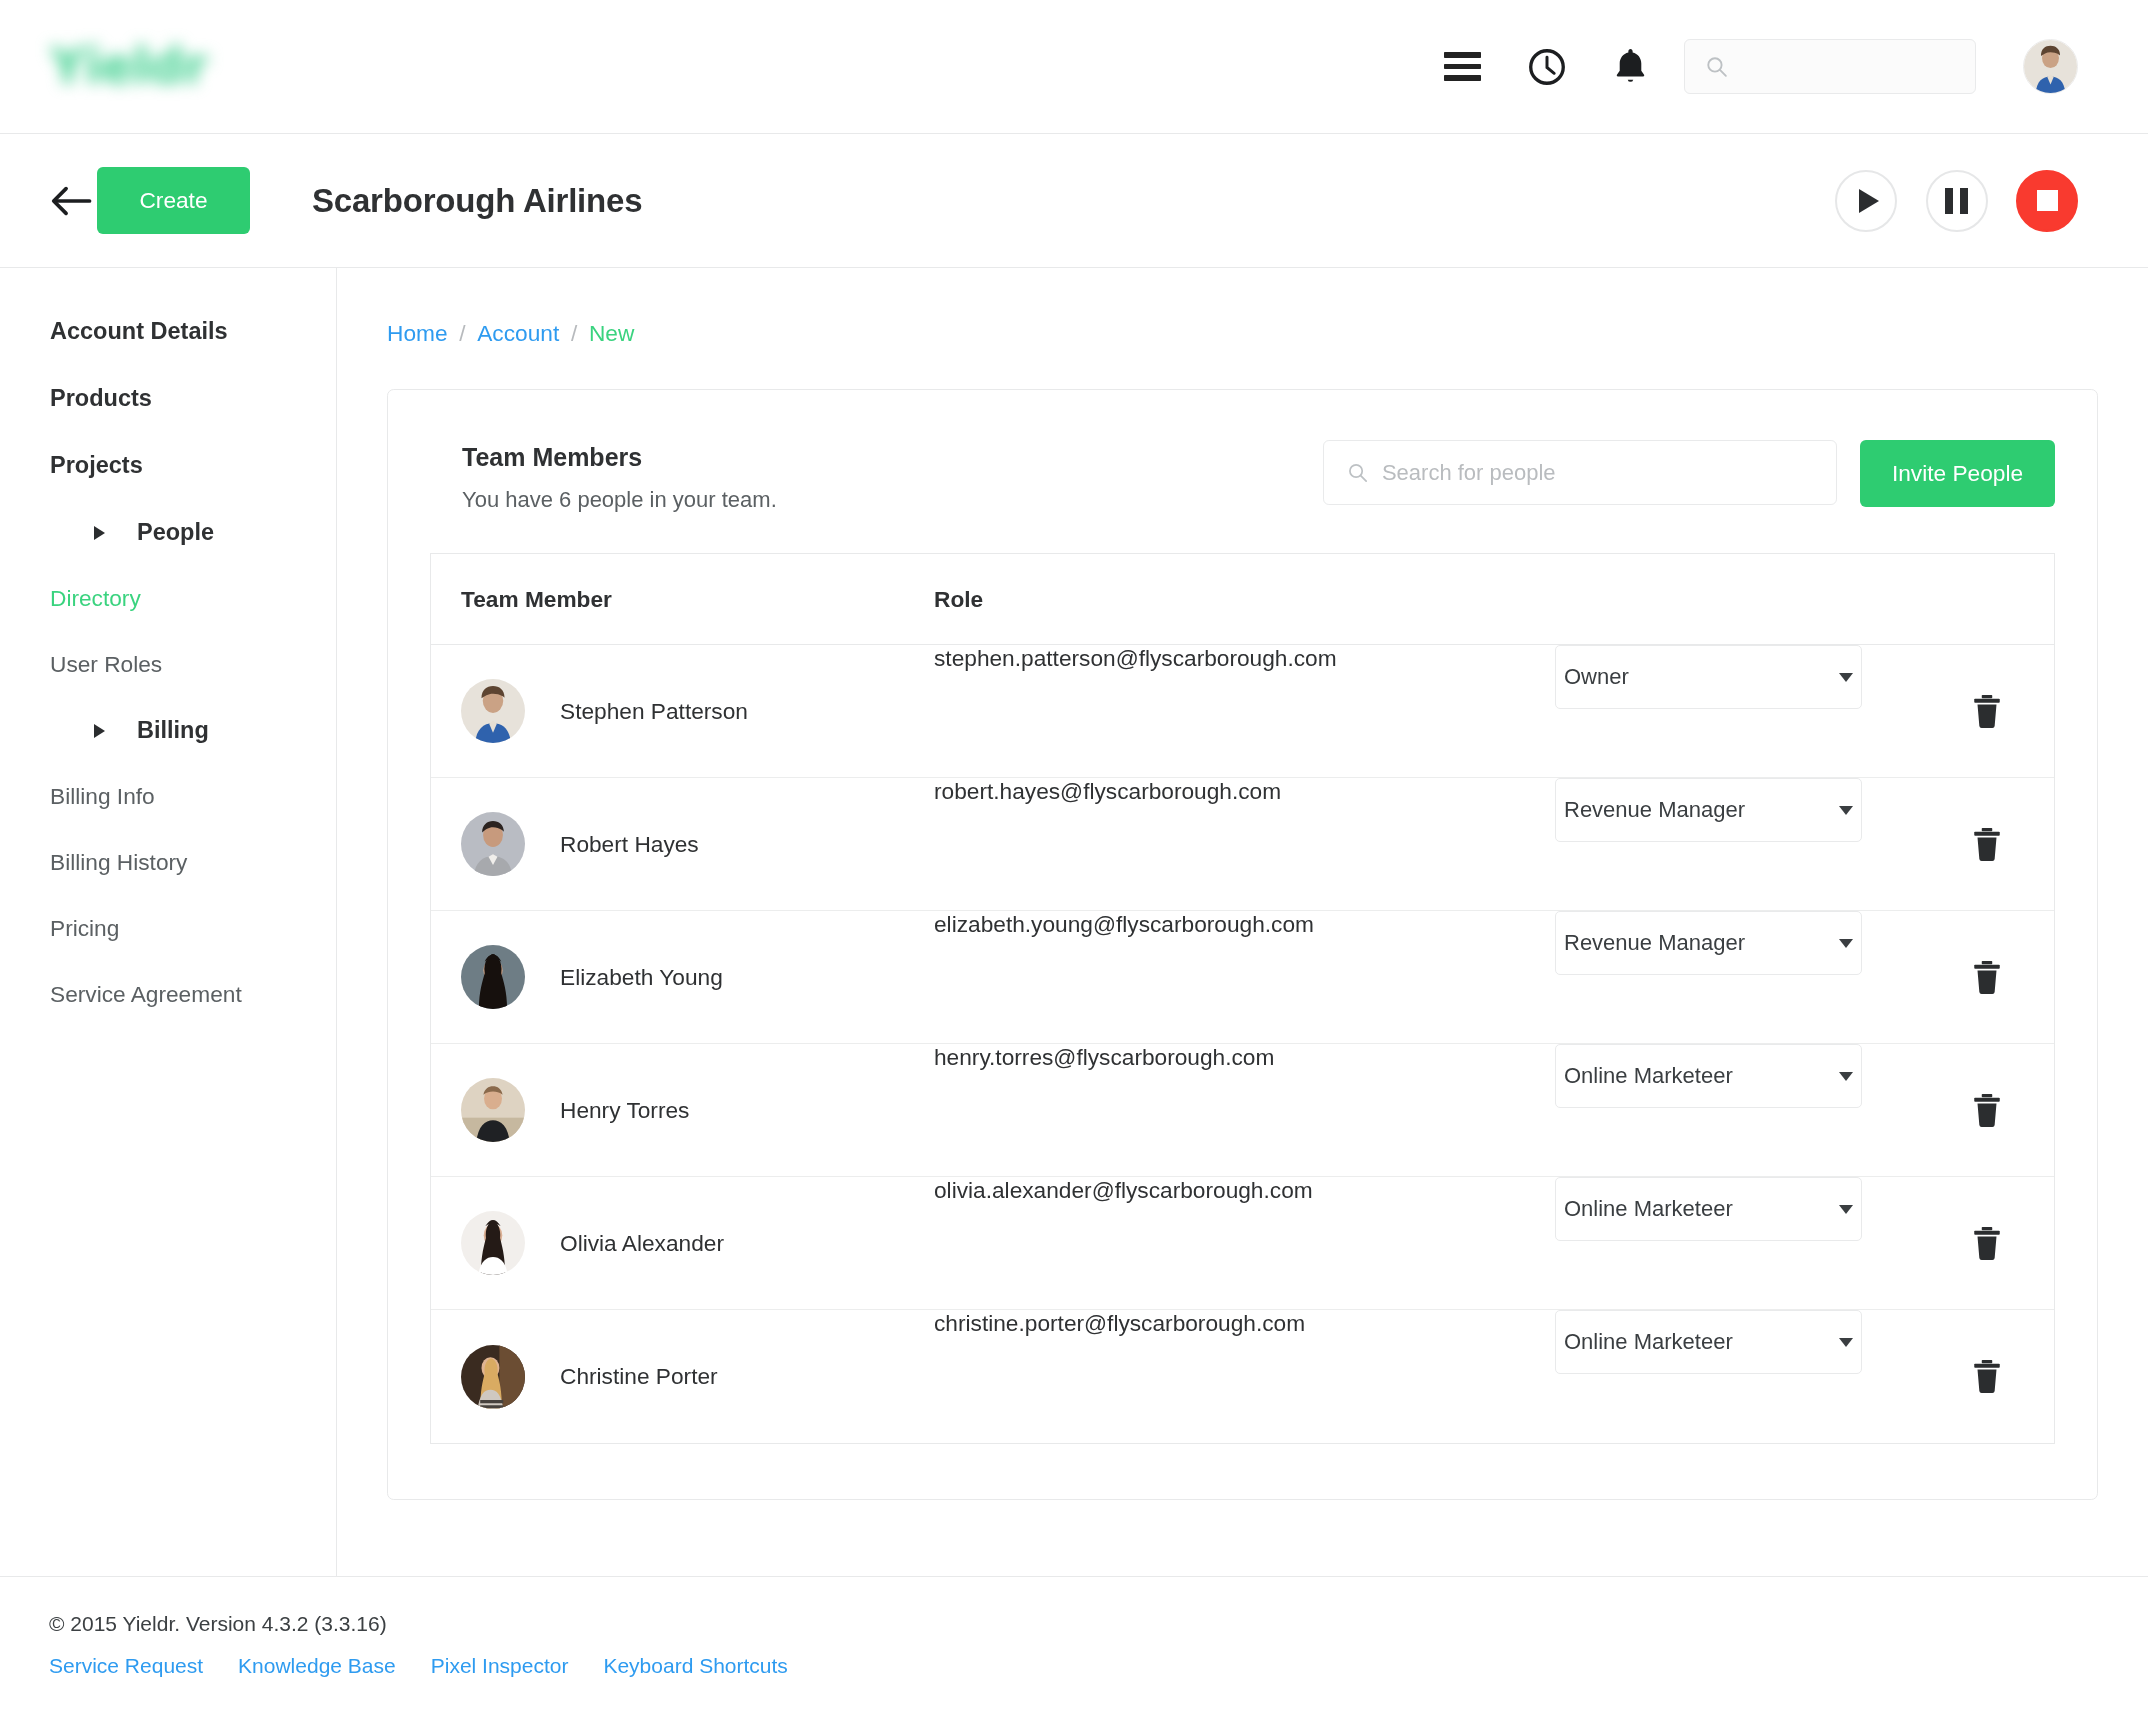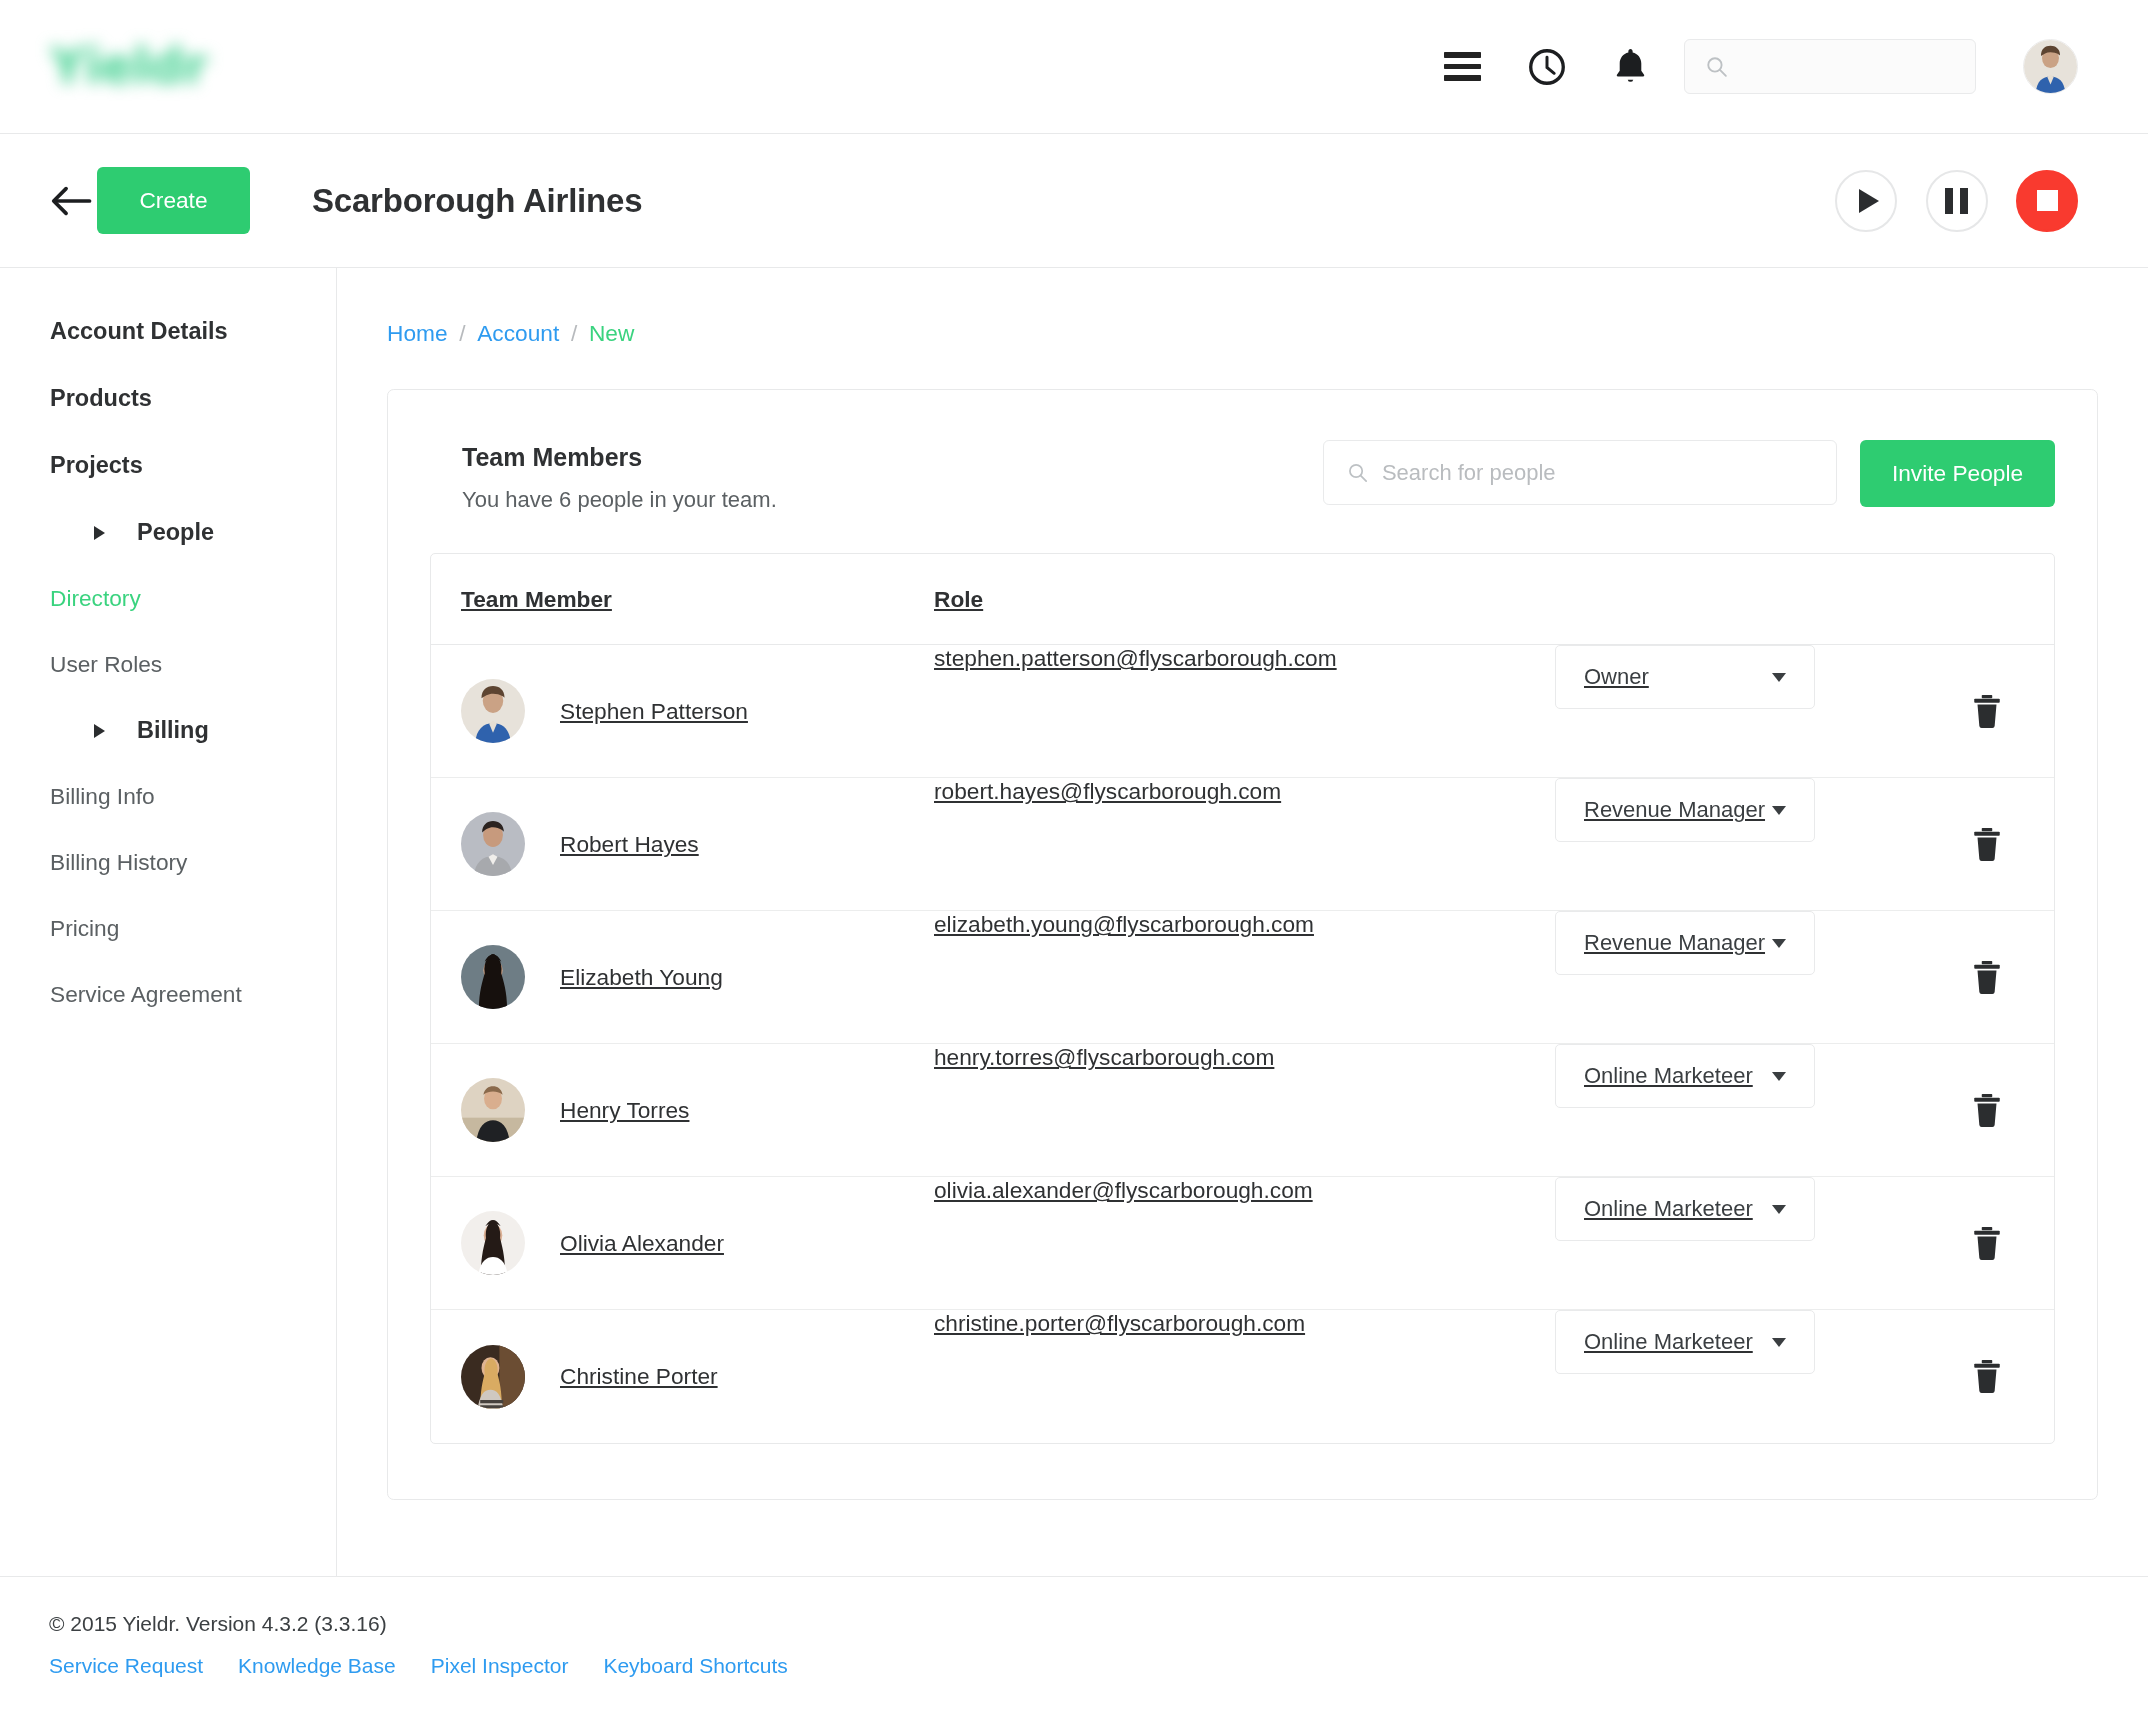--- a/index.html
+++ b/index.html
@@ -161,46 +161,45 @@
     margin-left: 23.5px;
     width: 195px; height: 67px;
     background:#2ecc71; border-radius:5.9px; border:0;
     color:#fff; font-size: 22.7px; cursor:pointer;
     font-family:"Liberation Sans", sans-serif;
   }
 
   .table {
     margin-top: 40px;
     border: 1.7px solid #e8e9ea;
-    border-radius: 5px;
-    text-decoration: underline;
+    border-radius: 0;
   }
   .thead { display:flex; align-items:center; height: 91px; border-bottom: 1.7px solid #e8e9ea; }
   .th { font-size: 22.7px; font-weight:700; color:#2f3133; }
   .col-member { width: 503px; flex: 0 0 503px; padding-left: 30px; }
   .col-email  { width: 621px; flex: 0 0 621px; }
   .col-role   { flex: 1 1 auto; }
   .col-del    { width: 134px; flex: 0 0 134px; }
 
   .trow { display:flex; height: 133px; border-bottom: 1.7px solid #eceded; }
   .trow:last-child { border-bottom: 0; }
   .member-cell { display:flex; align-items:center; padding-left: 30px; width:503px; flex:0 0 503px; }
   .avatar {
     width: 64px; height: 64px; border-radius: 50%;
     overflow:hidden; flex:0 0 auto; position:relative;
   }
   .avatar svg { display:block; width:100%; height:100%; }
   .member-name { margin-left: 35px; font-size: 22.7px; color:#2f3133; }
   .email-cell { width: 621px; flex:0 0 621px; font-size: 22.7px; color:#2f3133; }
   .role-cell { flex:1 1 auto; }
   .select {
-    width: 260px; height: 64px;
+    width: 307px; height: 64px;
     border: 1.7px solid #e9eaeb; border-radius: 5px;
     display:flex; align-items:center;
-    padding: 0 28px; background:#fff; cursor:pointer;
+    padding: 0 8px; background:#fff; cursor:pointer;
   }
   .select .sv { font-size: 22px; color:#3a3e41; flex:1 1 auto; }
   .select .dn {
     width:0;height:0;
     border-top: 9.2px solid #3a3e41;
     border-left: 7.6px solid transparent;
     border-right: 7.6px solid transparent;
   }
   .del-cell { width:134px; flex:0 0 134px; display:flex; align-items:center; justify-content:center; }
   .trash { cursor:pointer; }

